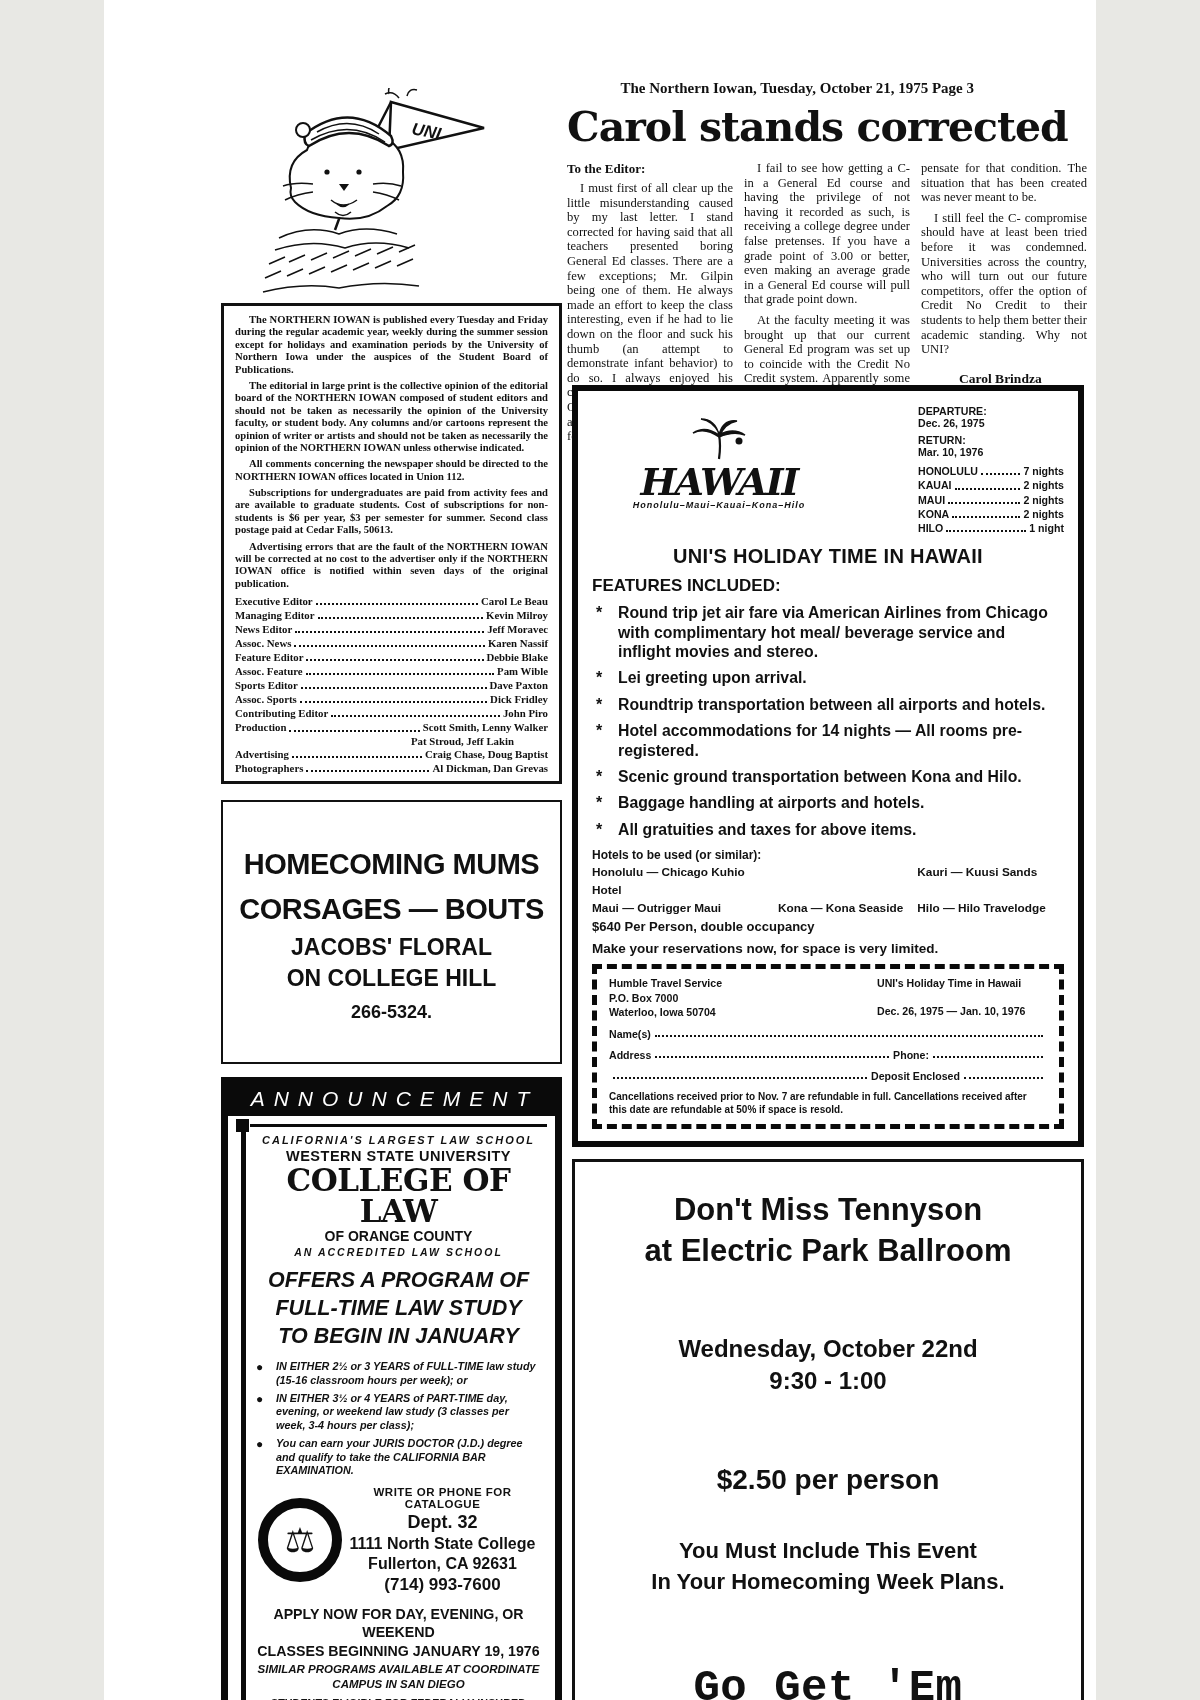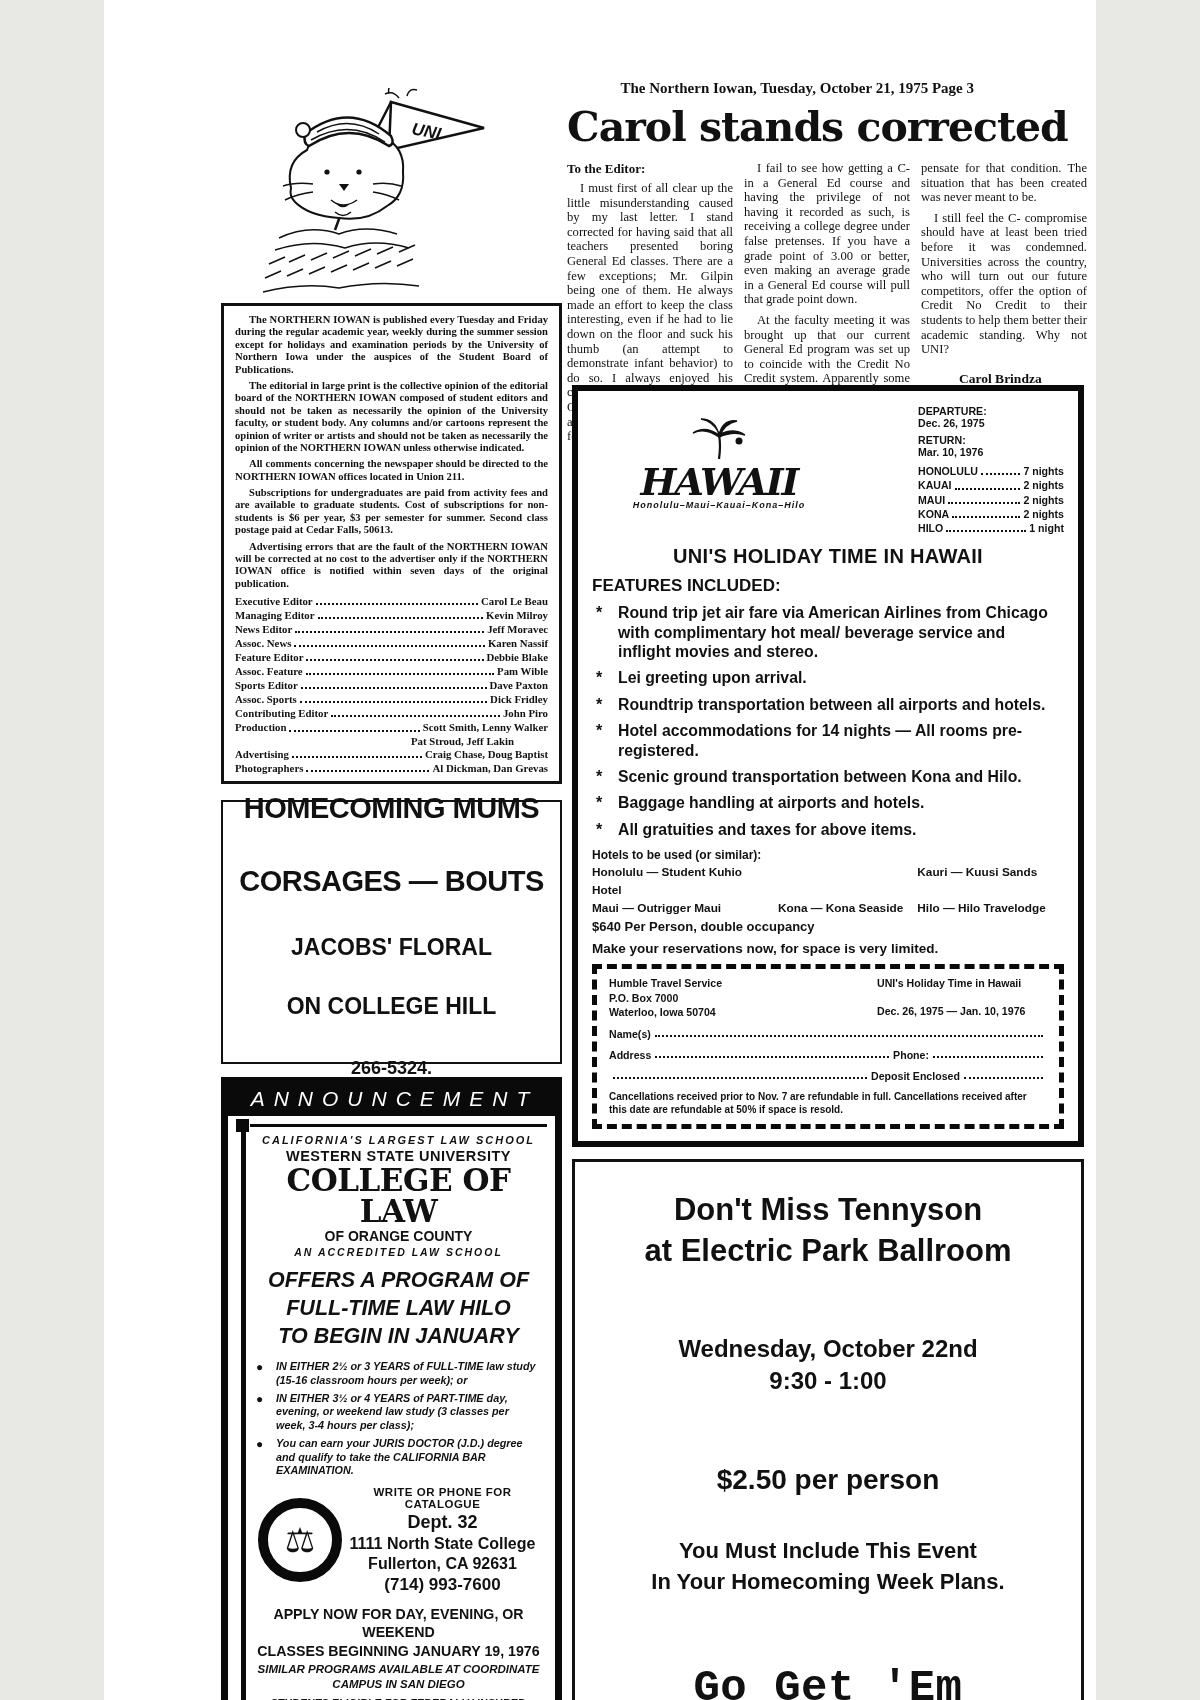--- a/index.html
+++ b/index.html
@@ -37,21 +37,21 @@
   }
   .masthead-box p { text-indent:14px; text-align:justify; margin-bottom:4px; }
   .staff { margin-top:3px; }
   .staff-row { display:flex; align-items:flex-end; font-size:10.8px; font-weight:bold; line-height:1.3; }
   .staff-row .leader { flex:1; border-bottom:2px dotted #111; margin:0 3px 3px 3px; }
   .staff-extra { text-align:right; font-size:10.8px; font-weight:bold; padding-right:34px; }
   
   .florist {
     border:2px solid #111; margin-top:16px; height:264px;
     display:flex; flex-direction:column; align-items:center; justify-content:center;
-    text-align:center; font-family:"Liberation Sans",sans-serif; font-weight:bold;gap:28px;
+    text-align:center; font-family:"Liberation Sans",sans-serif; font-weight:bold;
   }
   .fl1 { font-size:29px; letter-spacing:-0.5px; line-height:1.55; }
   .fl2 { font-size:23px; line-height:1.35; }
   .fl3 { font-size:18px; margin-top:8px; }
   
   .law { margin-top:13px; border:7px solid #0a0a0a; background:#fff; font-family:"Liberation Sans",sans-serif; }
   .law-banner {
     background:#0a0a0a; color:#fff; text-align:center;
     font-style:italic; font-size:21px; letter-spacing:9px; padding:3px 0 5px 6px;
   }
@@ -183,21 +183,21 @@
         </div>
       </div>
     </div>
   </section>
 
   <aside class="leftcol">
 
     <div class="masthead-box">
       <p>The NORTHERN IOWAN is published every Tuesday and Friday during the regular academic year, weekly during the summer session except for holidays and examination periods by the University of Northern Iowa under the auspices of the Student Board of Publications.</p>
       <p>The editorial in large print is the collective opinion of the editorial board of the NORTHERN IOWAN composed of student editors and should not be taken as necessarily the opinion of the University faculty, or student body. Any columns and/or cartoons represent the opinion of writer or artists and should not be taken as necessarily the opinion of the NORTHERN IOWAN unless otherwise indicated.</p>
-      <p>All comments concerning the newspaper should be directed to the NORTHERN IOWAN offices located in Union 211.</p>
+      <p>All comments concerning the newspaper should be directed to the NORTHERN IOWAN offices located in Union 112.</p>
       <p>Subscriptions for undergraduates are paid from activity fees and are available to graduate students. Cost of subscriptions for non-students is $6 per year, $3 per semester for summer. Second class postage paid at Cedar Falls, 50613.</p>
       <p>Advertising errors that are the fault of the NORTHERN IOWAN will be corrected at no cost to the advertiser only if the NORTHERN IOWAN office is notified within seven days of the original publication.</p>
       <div class="staff">
         <div class="staff-row">
             <span>Executive Editor</span>
             <span class="leader"></span>
             <span>Carol Le Beau</span>
           </div>
         <div class="staff-row">
             <span>Managing Editor</span>
@@ -274,21 +274,21 @@
         <div class="law-bar"></div>
 
         <div class="law-center">
           <div class="law-l1">CALIFORNIA'S LARGEST LAW SCHOOL</div>
           <div class="law-l2">WESTERN STATE UNIVERSITY</div>
           <div class="law-title">COLLEGE OF LAW</div>
           <div class="law-l3">OF ORANGE COUNTY</div>
           <div class="law-l4">AN ACCREDITED LAW SCHOOL</div>
           <div class="law-program">
             <div>OFFERS A PROGRAM OF</div>
-            <div>FULL-TIME LAW HILO</div>
+            <div>FULL-TIME LAW STUDY</div>
             <div>TO BEGIN IN JANUARY</div>
           </div>
         </div>
         <div class="law-bullets">
           <div class="law-bullet">
               <span class="dot">●</span>
               <span>IN EITHER 2½ or 3 YEARS of FULL-TIME law study (15-16 classroom hours per week); or</span>
             </div>
           <div class="law-bullet">
               <span class="dot">●</span>
@@ -408,21 +408,21 @@
             <span class="ftext">Baggage handling at airports and hotels.</span>
           </div>
         <div class="feature">
             <span class="ast">*</span>
             <span class="ftext">All gratuities and taxes for above items.</span>
           </div>
       </div>
 
       <div class="hw-hotels-label">Hotels to be used (or similar):</div>
       <div class="hw-hotels">
-        <span>Honolulu — Student Kuhio Hotel</span>
+        <span>Honolulu — Chicago Kuhio Hotel</span>
         <span></span>
         <span>Kauri — Kuusi Sands</span>
         <span>Maui — Outrigger Maui</span>
         <span>Kona — Kona Seaside</span>
         <span>Hilo — Hilo Travelodge</span>
       </div>
       <div class="hw-price">$640 Per Person, double occupancy</div>
       <div class="hw-reserve">Make your reservations now, for space is very limited.</div>
 
       <div class="coupon">

